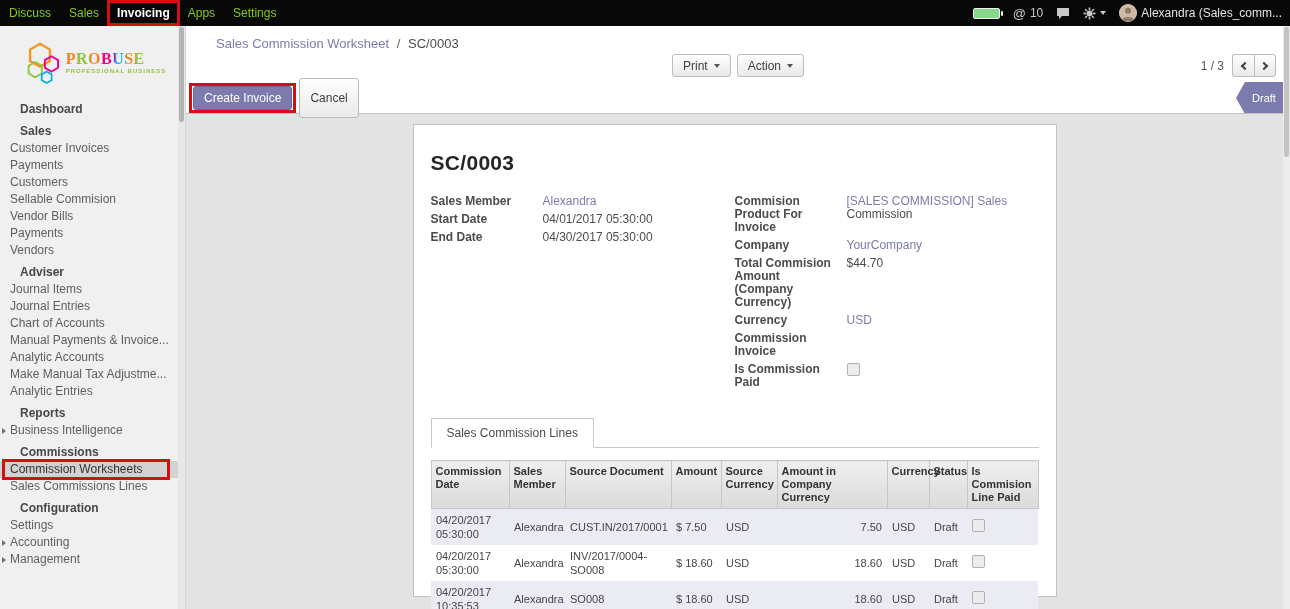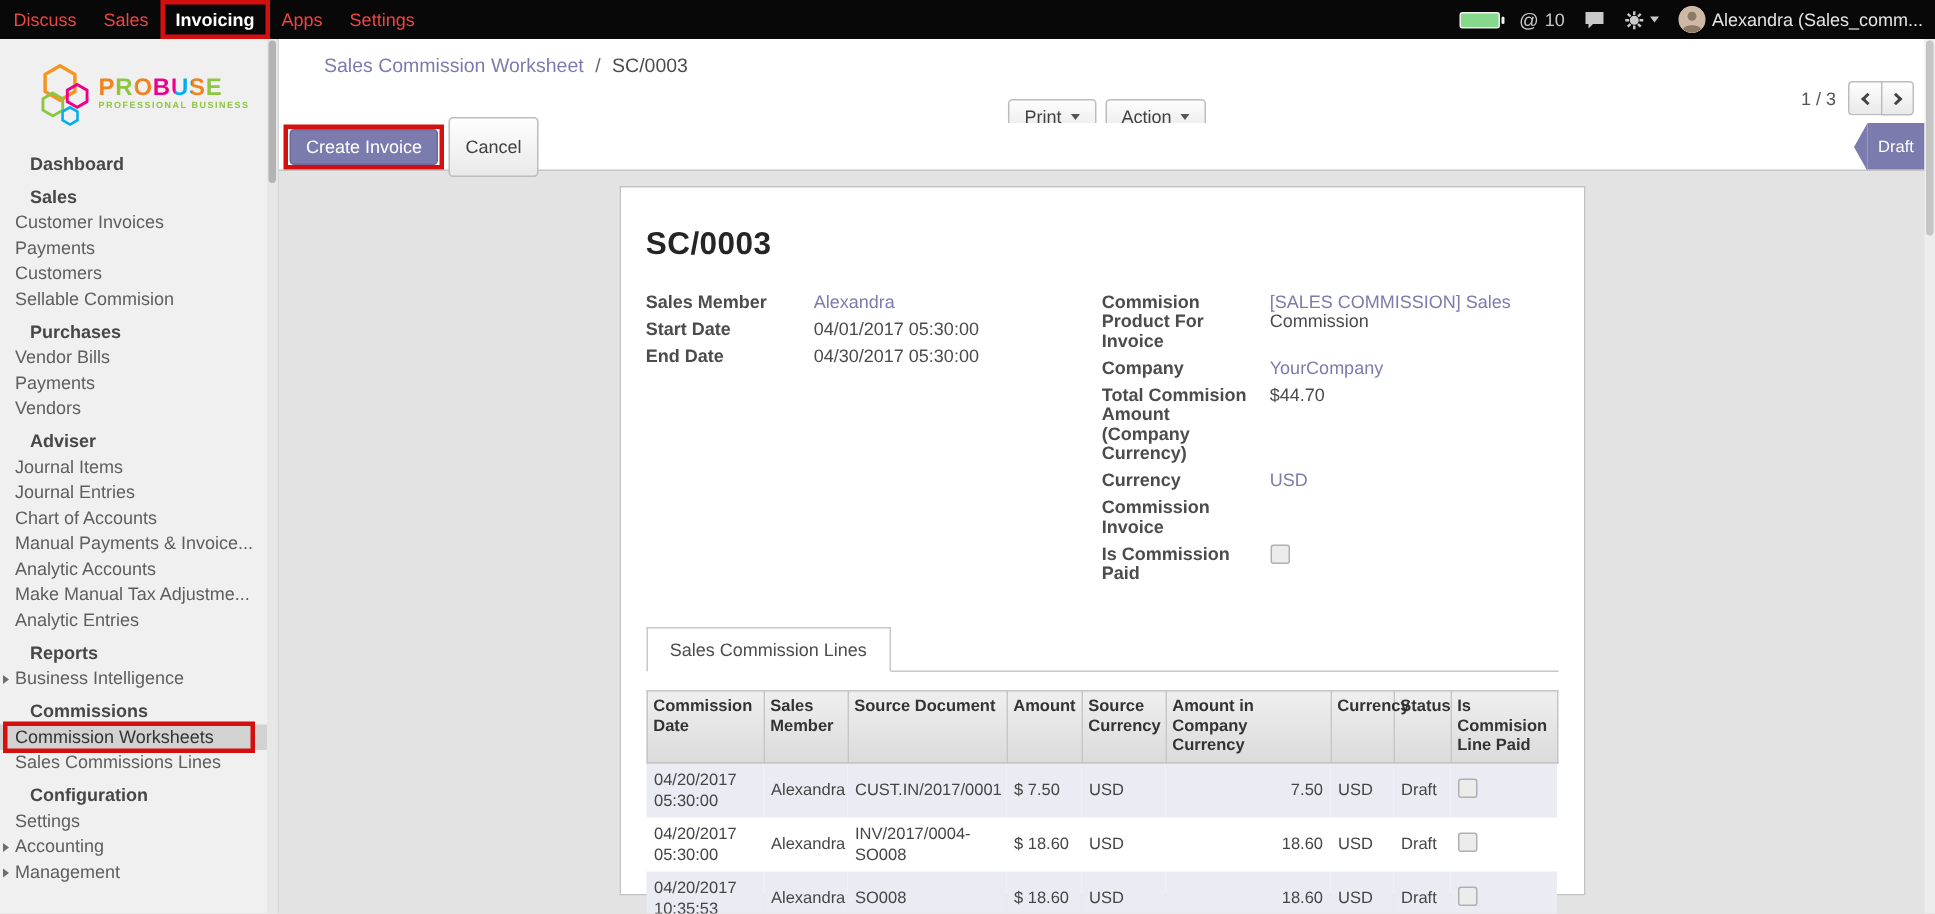--- a/index.html
+++ b/index.html
@@ -2,21 +2,21 @@
 <html><head>
 <meta charset="utf-8">
 <style>
   *{box-sizing:border-box;margin:0;padding:0}
   html,body{width:1290px;height:609px;overflow:hidden}
   body{font-family:"Liberation Sans",sans-serif;font-size:12px;background:#e3e3e3;position:relative;color:#4c4c4c}
 
   
   .topbar{height:26px;background:#080808;display:flex;align-items:center;color:#ccc;position:relative;z-index:30}
   .menus{display:flex;height:100%}
-  .menu-item{padding:0 9px;line-height:26px;font-size:12px;color:#ef4444;cursor:pointer;position:relative;white-space:nowrap}
+  .menu-item{padding:0 9px;line-height:26px;font-size:12px;color:#84cc16;cursor:pointer;position:relative;white-space:nowrap}
   .menu-item.active{color:#fff;font-weight:bold}
   .topbar-right{margin-left:auto;display:flex;align-items:center;gap:13px;padding-right:8px;height:100%}
   .battery{width:27px;height:11px;border:1px solid #f0f0f0;border-radius:2px;background:#86d98a;position:relative}
   .battery::after{content:"";position:absolute;right:-4px;top:2px;width:2px;height:5px;background:#f0f0f0;border-radius:1px}
   .tb-item{display:flex;align-items:center;gap:4px;color:#c9c9c9;font-size:12px;cursor:pointer}
   .at-glyph{font-size:13px;line-height:13px}
   .caret-down{width:0;height:0;border-left:3px solid transparent;border-right:3px solid transparent;border-top:4px solid #c9c9c9;display:inline-block}
   .avatar{width:18px;height:18px;border-radius:50%;overflow:hidden;background:#cdb9a5;flex:none}
   .user-name{color:#e4e4e4;white-space:nowrap}
 
@@ -25,42 +25,42 @@
   .red-box::after{content:"";position:absolute;border:3px solid #d40f0f;pointer-events:none;z-index:40}
   .menu-item.red-box::after{inset:0 -1px}
   .btn-create.red-box::after{inset:-4px -5px}
   .nav-item.selected.red-box::after{inset:-2px 15px -2px 2px}
 
   
   .sidebar{position:absolute;left:0;top:26px;bottom:0;width:186px;background:#f0f0f0;border-right:1px solid #d5d5d5;overflow:hidden;z-index:20}
   .sb-scroll{position:absolute;right:0;top:0;bottom:0;width:7px;background:#e7e7e7}
   .sb-thumb{position:absolute;top:1px;left:1px;width:5px;height:95px;background:#b3b3b3;border-radius:3px}
   .logo{display:flex;align-items:center;justify-content:center;gap:5px;padding:12px 4px 8px}
-  .brand-text{font-weight:bold;font-size:16px;letter-spacing:.5px;color:#f0831e;font-family:Liberation Sans, sans-serif;line-height:18px}
+  .brand-text{font-weight:bold;font-size:16px;letter-spacing:.5px;color:#f0831e;font-family:Liberation Serif, serif;line-height:18px}
   @supports (-webkit-background-clip:text){
     .brand-text{background:linear-gradient(90deg,#f0831e 0 15%,#8dc63f 15% 30%,#f0831e 30% 45%,#ec008c 45% 62%,#00aeef 62% 76%,#f0831e 76% 88%,#8dc63f 88% 100%);-webkit-background-clip:text;background-clip:text;color:transparent}
   }
   .brand-tagline{display:block;font-size:6px;letter-spacing:1px;color:#8dc63f;font-weight:bold}
   .sb-nav{padding-top:2px}
   .nav-title{font-weight:bold;color:#474747;padding:6px 6px 2px 20px;font-size:12px;cursor:pointer}
   .nav-item{color:#5e5e5e;padding:2px 4px 2px 10px;line-height:13px;cursor:pointer;display:flex;align-items:center;white-space:nowrap}
   .nav-item .tri{width:0;height:0;border-top:3px solid transparent;border-bottom:3px solid transparent;border-left:4px solid #6e6e6e;margin-left:-8px;margin-right:4px;flex:none}
   .nav-item.selected{background:#d2d2d2;color:#333}
 
   
   .main{position:absolute;left:186px;top:26px;right:0;bottom:0;display:flex;flex-direction:column}
   .main-scroll{position:absolute;right:0;top:26px;bottom:0;width:7px;background:#ededed;z-index:35}
   .main-scroll .sb-thumb{height:130px;background:#c4c4c4}
 
   .control-panel{background:#fff;height:56px;position:relative;flex:none}
   .breadcrumb{position:absolute;left:30px;top:10px;font-size:13px}
   .bc-link{color:#7c7bad;cursor:pointer}
   .bc-sep{color:#666;margin:0 4px}
   .bc-current{color:#4c4c4c}
-  .cp-center{position:absolute;left:50%;transform:translateX(-50%);top:40px;display:flex;gap:6px}
+  .cp-center{position:absolute;left:50%;transform:translateX(-50%);top:28px;display:flex;gap:6px}
   .btn{display:inline-flex;align-items:center;gap:6px;background:linear-gradient(#fefefe,#e9e9e9);border:1px solid #bcbcbc;border-radius:3px;padding:0 10px;font-size:12px;color:#404040;cursor:pointer;height:23px}
   .btn .caret-down{border-top-color:#555}
   .pager{position:absolute;right:14px;top:28px;display:flex;align-items:center;gap:8px;color:#555}
   .pager-btns{display:flex}
   .pager-btn{width:22px;height:23px;display:flex;align-items:center;justify-content:center;background:linear-gradient(#fefefe,#e9e9e9);border:1px solid #bcbcbc;cursor:pointer}
   .pager-btn.prev{border-radius:3px 0 0 3px;border-right:none}
   .pager-btn.next{border-radius:0 3px 3px 0}
   .chev{width:6px;height:6px;border-left:2px solid #444;border-bottom:2px solid #444;display:inline-block}
   .chev.left{transform:rotate(45deg);margin-left:2px}
   .chev.right{transform:rotate(225deg);margin-right:2px}
@@ -157,21 +157,20 @@
       <span class="brand-tagline">PROFESSIONAL BUSINESS</span>
     </span>
   </div>
   <nav class="sb-nav">
     <div class="nav-title">Dashboard</div>
     <div class="nav-title">Sales</div>
     <div class="nav-item">Customer Invoices</div>
     <div class="nav-item">Payments</div>
     <div class="nav-item">Customers</div>
     <div class="nav-item">Sellable Commision</div>
-    <div class="nav-title">Purchases</div>
     <div class="nav-item">Vendor Bills</div>
     <div class="nav-item">Payments</div>
     <div class="nav-item">Vendors</div>
     <div class="nav-title">Adviser</div>
     <div class="nav-item">Journal Items</div>
     <div class="nav-item">Journal Entries</div>
     <div class="nav-item">Chart of Accounts</div>
     <div class="nav-item">Manual Payments &amp; Invoice...</div>
     <div class="nav-item">Analytic Accounts</div>
     <div class="nav-item">Make Manual Tax Adjustme...</div>

